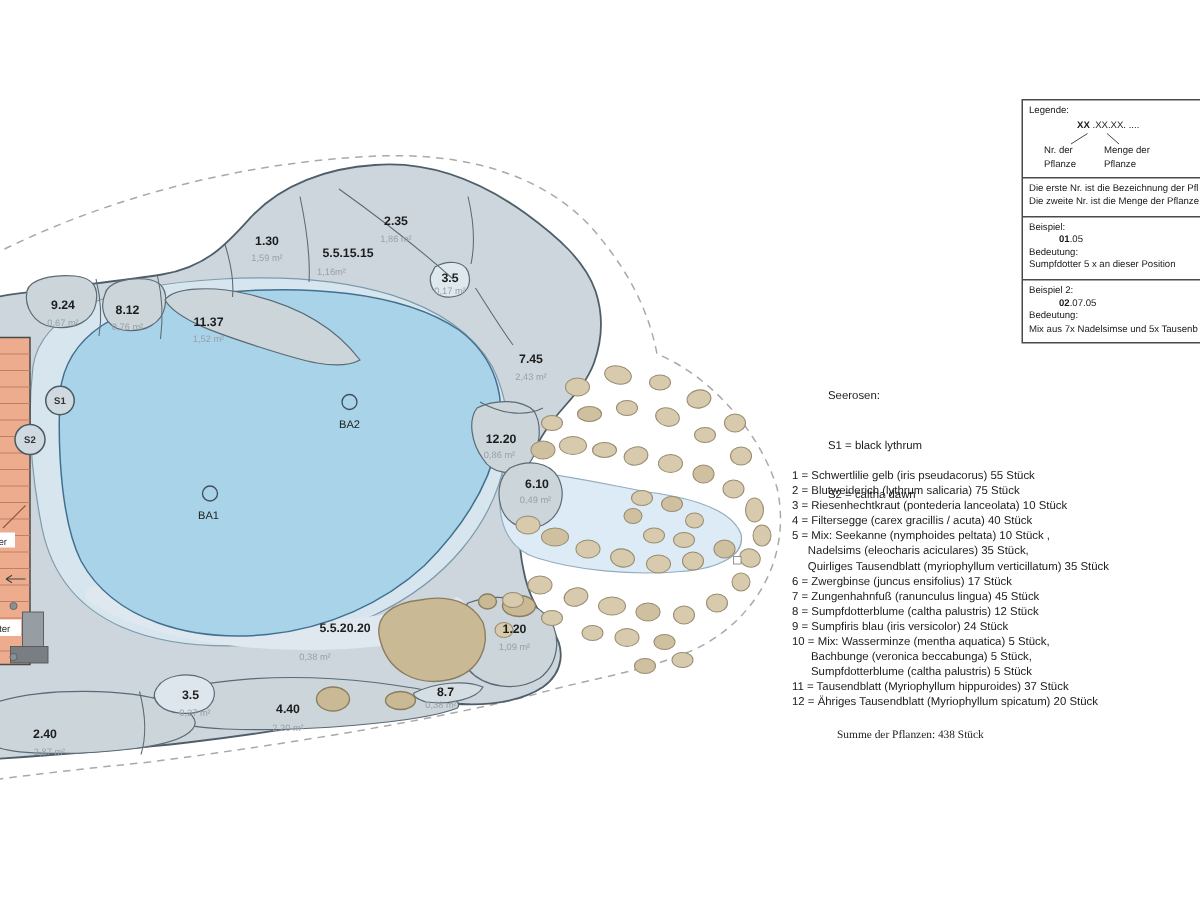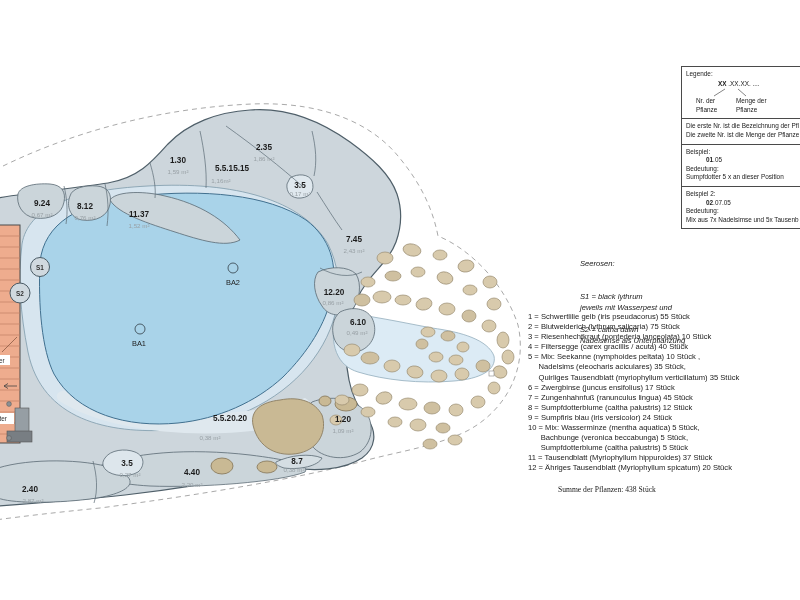--- a/index.html
+++ b/index.html
@@ -7,21 +7,21 @@
         font-family:"Liberation Sans",sans-serif;color:#1a1a1a;}
   svg{display:block;}
   svg text{font-family:"Liberation Sans",sans-serif;}
   .zone-label{font-size:8.2px;font-weight:600;fill:#1c1c1c;text-anchor:middle;}
   .zone-area{font-size:6.2px;fill:#99a1a6;text-anchor:middle;}
   .marker-label{font-size:7.4px;fill:#222;text-anchor:middle;}
   .circle-label{font-size:6.4px;font-weight:600;fill:#333;text-anchor:middle;}
   .deck-label{font-size:6.4px;fill:#333;}
 
   
-  .notes-block{position:absolute;left:580px;font-size:7.6px;line-height:11px;white-space:pre;font-style:italic;}
+  .notes-block{position:absolute;left:552px;font-size:7.6px;line-height:11px;white-space:pre;}
   #seerosen{top:236px;}
   #under{top:280px;}
   #plant-list{position:absolute;left:528px;top:312px;font-size:7.6px;line-height:10.1px;white-space:pre;}
   #sum-line{position:absolute;left:558px;top:485px;font-size:7.6px;white-space:pre;font-family:Liberation Serif, serif;}
 
   
   .legend{position:absolute;left:681px;top:66px;width:132px;background:#fff;
           border:1px solid #4a4a4a;font-size:6.4px;line-height:8.6px;white-space:nowrap;}
   .legend .sec{padding:3px 4px 4px 4px;}
   .legend .sec + .sec{border-top:1px solid #4a4a4a;}
@@ -276,22 +276,18 @@
       <div>Mix aus 7x Nadelsimse und 5x Tausenb</div>
     </div>
   </div>
 
   <div class="notes-block" id="seerosen">
     <div>Seerosen:</div>
     <div>S1 = black lythrum</div>
     <div>S2 = caltha dawn</div>
   </div>
 
-  <div class="notes-block" id="under">
-    <div>jeweils mit Wasserpest und</div>
-    <div>Nadelsimse als Unterpflanzung</div>
-  </div>
 
   <div id="plant-list"><div>1 = Schwertlilie gelb (iris pseudacorus) 55 Stück</div><div>2 = Blutweiderich (lythrum salicaria) 75 Stück</div><div>3 = Riesenhechtkraut (pontederia lanceolata) 10 Stück</div><div>4 = Filtersegge (carex gracillis / acuta) 40 Stück</div><div>5 = Mix: Seekanne (nymphoides peltata) 10 Stück ,</div><div>     Nadelsims (eleocharis aciculares) 35 Stück,</div><div>     Quirliges Tausendblatt (myriophyllum verticillatum) 35 Stück</div><div>6 = Zwergbinse (juncus ensifolius) 17 Stück</div><div>7 = Zungenhahnfuß (ranunculus lingua) 45 Stück</div><div>8 = Sumpfdotterblume (caltha palustris) 12 Stück</div><div>9 = Sumpfiris blau (iris versicolor) 24 Stück</div><div>10 = Mix: Wasserminze (mentha aquatica) 5 Stück,</div><div>      Bachbunge (veronica beccabunga) 5 Stück,</div><div>      Sumpfdotterblume (caltha palustris) 5 Stück</div><div>11 = Tausendblatt (Myriophyllum hippuroides) 37 Stück</div><div>12 = Ähriges Tausendblatt (Myriophyllum spicatum) 20 Stück</div></div>
 
   <div id="sum-line">Summe der Pflanzen: 438 Stück</div>
 
 </div>
 
 </body></html>

